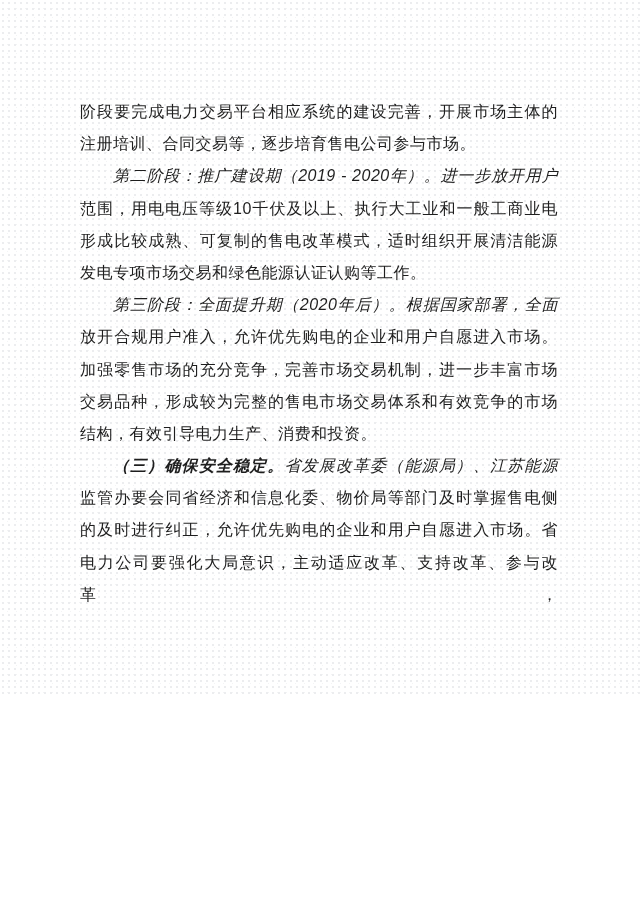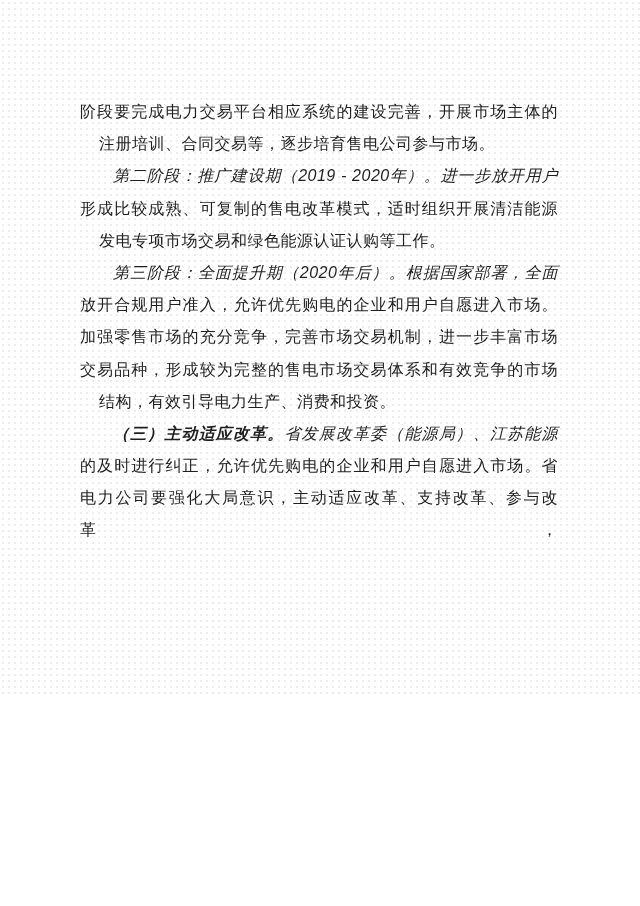--- a/index.html
+++ b/index.html
@@ -30,21 +30,20 @@
     height: 32.2px;
     line-height: 32.2px;
     font-size: 16px;
     letter-spacing: 0.5px;
     text-align: justify;
     text-align-last: justify;
     overflow: visible;
   }
   .line.para-end {
     text-align-last: left;
-    margin-left: 19px;
   }
   .line.indent {
     text-indent: 33px;
     font-style: italic;
   }
   .run-bold {
     font-weight: 700;
   }
   .page-number {
     position: absolute;
@@ -57,25 +56,27 @@
   }
 </style>
 </head>
 <body>
 
 <div class="page">
   <div class="text-block">
       <div class="line"><span>阶段要完成电力交易平台相应系统的建设完善，开展市场主体的</span></div>
       <div class="line para-end"><span>注册培训、合同交易等，逐步培育售电公司参与市场。</span></div>
       <div class="line indent"><span>第二阶段：推广建设期（2019 - 2020年）。进一步放开用户</span></div>
+      <div class="line"><span>范围，用电电压等级10千伏及以上、执行大工业和一般工商业电</span></div>
       <div class="line"><span>形成比较成熟、可复制的售电改革模式，适时组织开展清洁能源</span></div>
       <div class="line para-end"><span>发电专项市场交易和绿色能源认证认购等工作。</span></div>
       <div class="line indent"><span>第三阶段：全面提升期（2020年后）。根据国家部署，全面</span></div>
       <div class="line"><span>放开合规用户准入，允许优先购电的企业和用户自愿进入市场。</span></div>
       <div class="line"><span>加强零售市场的充分竞争，完善市场交易机制，进一步丰富市场</span></div>
       <div class="line"><span>交易品种，形成较为完整的售电市场交易体系和有效竞争的市场</span></div>
       <div class="line para-end"><span>结构，有效引导电力生产、消费和投资。</span></div>
-      <div class="line indent"><span class="run-bold">（三）主动适应改革。</span><span>省发展改革委（能源局）、江苏能源</span></div>
+      <div class="line indent"><span class="run-bold">（三）确保安全稳定。</span><span>省发展改革委（能源局）、江苏能源</span></div>
+      <div class="line"><span>监管办要会同省经济和信息化委、物价局等部门及时掌握售电侧</span></div>
       <div class="line"><span>的及时进行纠正，允许优先购电的企业和用户自愿进入市场。省</span></div>
       <div class="line"><span>电力公司要强化大局意识，主动适应改革、支持改革、参与改革，</span></div>
     </div>
   <div class="page-number">— 20 —</div>
 </div>
 
 </body></html>

